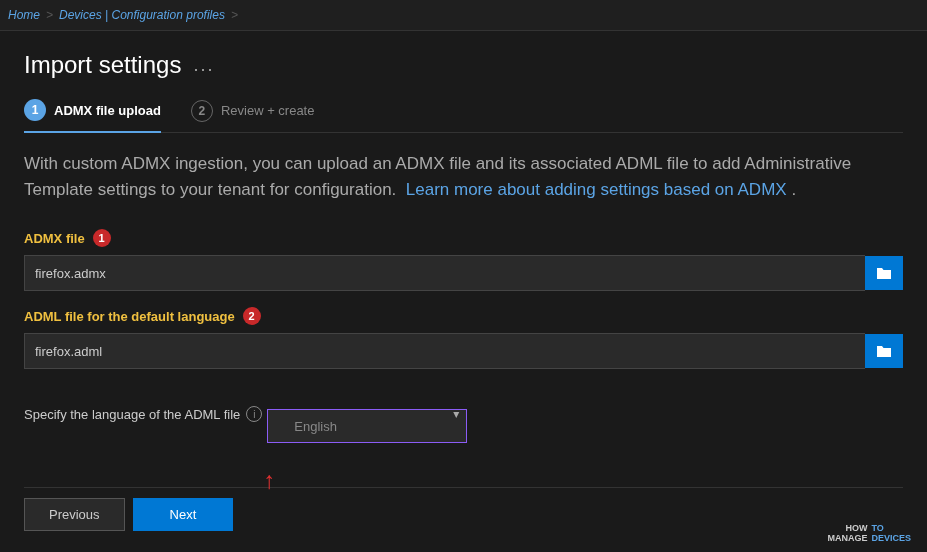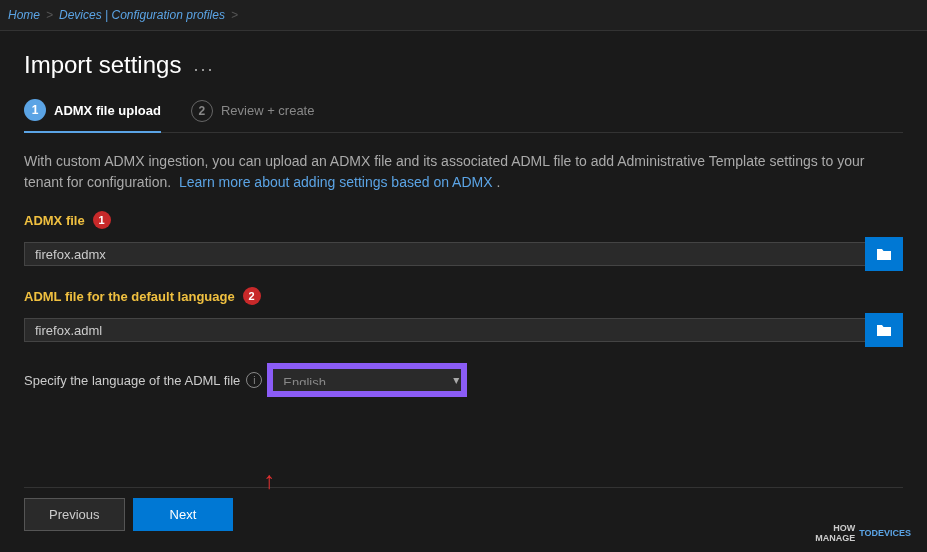--- a/index.html
+++ b/index.html
@@ -109,24 +109,24 @@
     .step.active .step-label {
       color: #fff;
       font-weight: 600;
     }
     .step.inactive .step-label {
       color: #888;
     }
 
     
     .description {
-      font-size: 14px;
+      font-size: 17px;
       color: #aaa;
       line-height: 1.5;
-      margin-bottom: 18px;
+      margin-bottom: 27px;
       max-width: 850px;
     }
     .description a {
       color: #5ba4e5;
       text-decoration: none;
     }
 
     
     .field-label {
       color: #f0c040;
@@ -158,21 +158,21 @@
     }
     .text-input {
       flex: 1;
       background: #2a2a2a;
       border: 1px solid #444;
       border-right: none;
       color: #ccc;
       padding: 7px 10px;
       font-size: 13px;
       outline: none;
-      height: 24px;
+      height: 36px;
     }
     .file-btn {
       background: #0078d4;
       border: 1px solid #0078d4;
       color: #fff;
       padding: 0 10px;
       height: 34px;
       cursor: pointer;
       display: flex;
       align-items: center;
@@ -203,31 +203,32 @@
       border: 1px solid #888;
       display: inline-flex;
       align-items: center;
       justify-content: center;
       font-size: 10px;
       color: #888;
       cursor: pointer;
     }
     .language-select {
       background: #2a2a2a;
-      border: 6px solid #8b5cf6;
-      color: #888;
-      padding: 6px 30px 6px 10px;
+      border: 1px solid #8b5cf6;
+      color: #888;
+      padding: 6px 30px 6px 26px;
       font-size: 13px;
       height: 34px;
       appearance: none;
       -webkit-appearance: none;
       position: relative;
       min-width: 200px;
       cursor: pointer;
       outline: none;
+      margin-top: 24px;
     }
     .select-wrapper {
       position: relative;
       display: inline-block;
     }
     .select-chevron {
       position: absolute;
       right: 8px;
       top: 50%;
       transform: translateY(-50%);
@@ -370,18 +371,18 @@
   </div>
 
 </div>
 
 <div class="watermark">
   <div style="display:flex;align-items:center;gap:2px;">
     <div style="display:flex;flex-direction:column;align-items:flex-end;">
       <span style="font-size:9px;font-weight:900;color:#ccc;line-height:1.1;">HOW</span>
       <span style="font-size:9px;font-weight:900;color:#ccc;line-height:1.1;">MANAGE</span>
     </div>
-    <div style="display:flex;flex-direction:row;align-items:flex-start;margin:0 2px;">
+    <div style="display:flex;flex-direction:column;align-items:flex-start;margin:0 2px;">
       <span style="font-size:9px;font-weight:900;color:#5ba4e5;line-height:1.1;">TO</span>
       <span style="font-size:9px;font-weight:900;color:#5ba4e5;line-height:1.1;">DEVICES</span>
     </div>
   </div>
 </div>
 
 </body></html>

